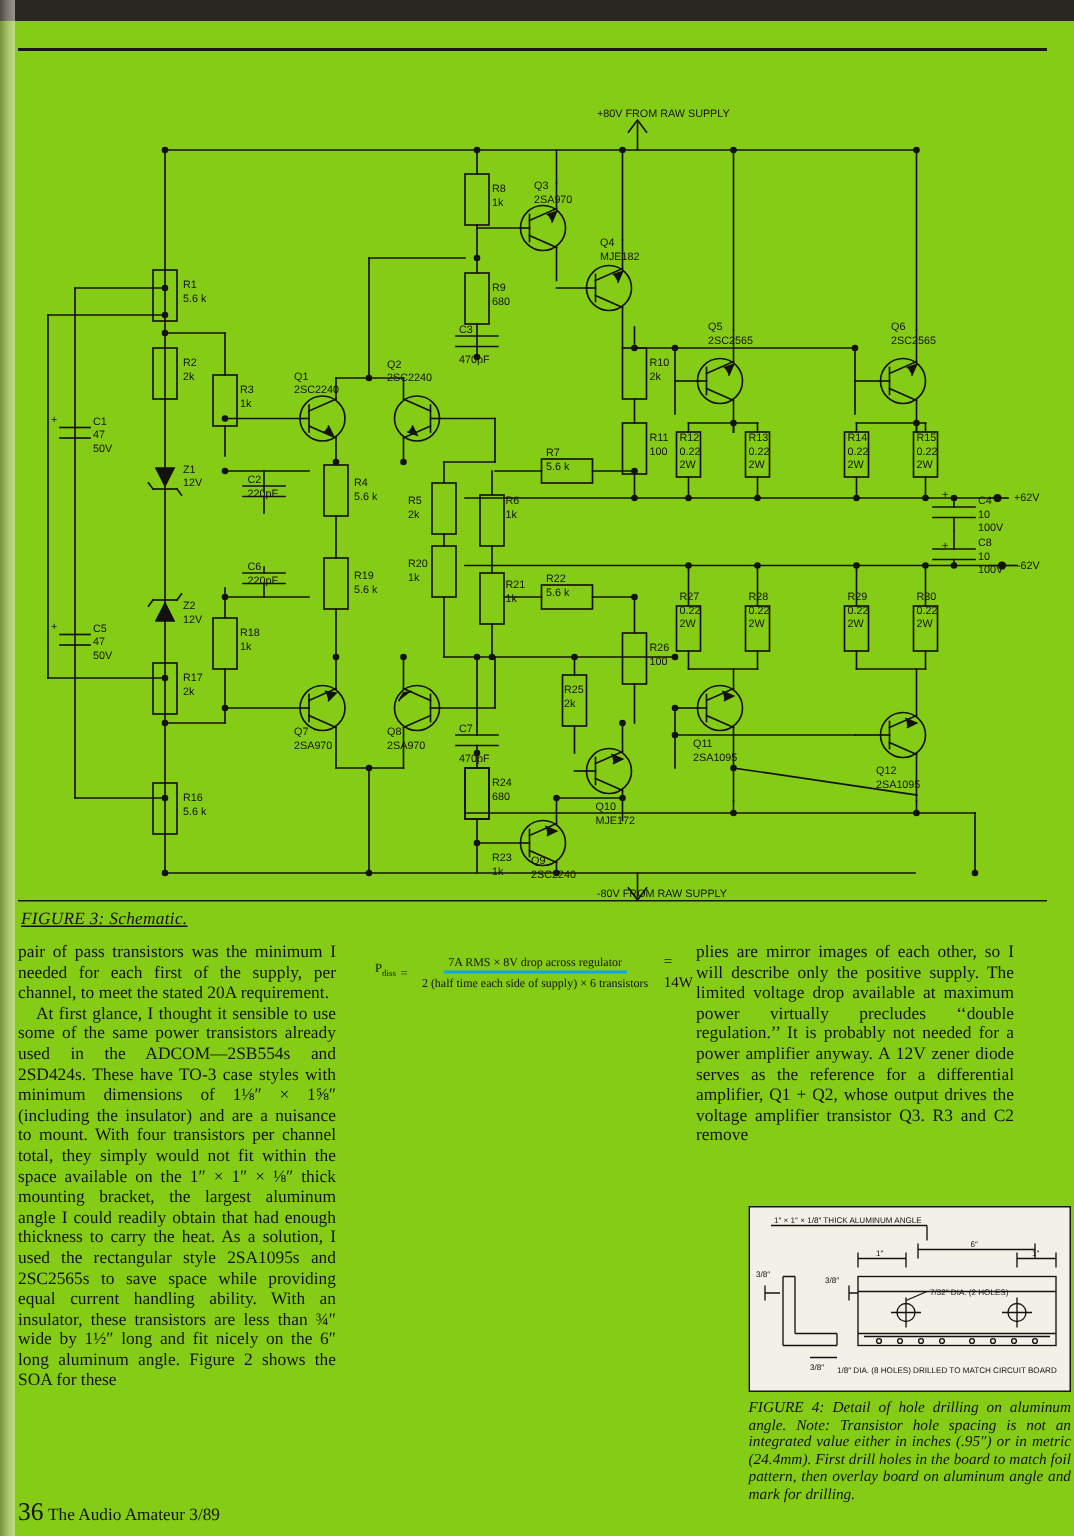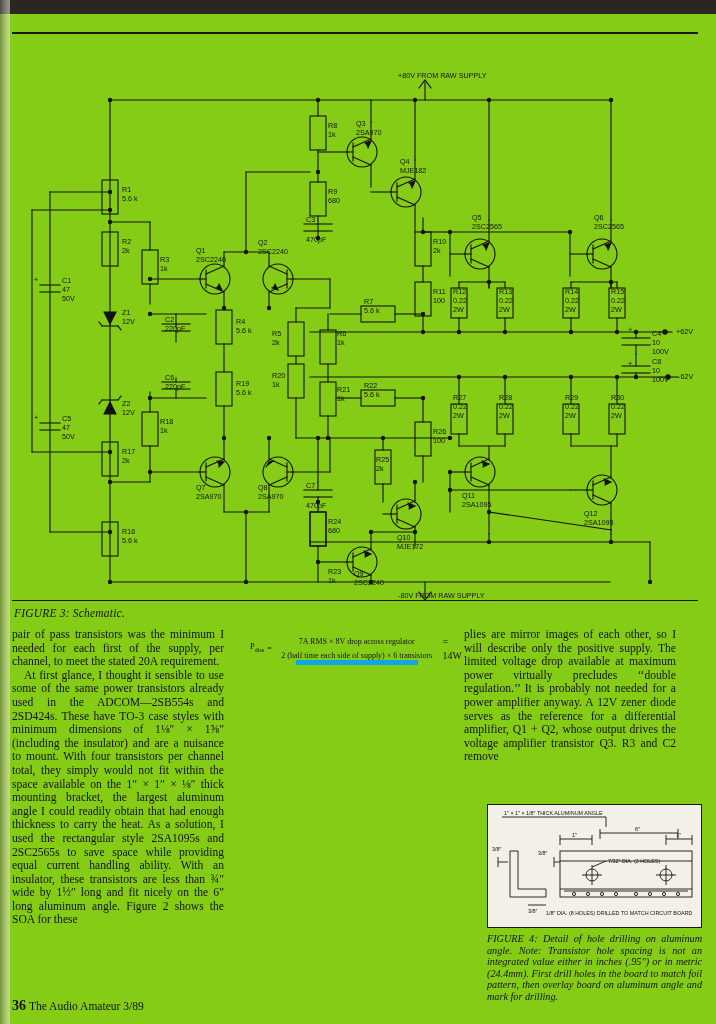--- a/index.html
+++ b/index.html
@@ -34,21 +34,21 @@
     position:absolute;left:0;top:18px;width:690px;height:580px;
   }
   .rule{
     position:absolute;left:2px;width:686px;height:2px;background:#1a1713;
   }
   .schem{
     position:absolute;left:0;top:10px;width:690px;height:560px;
   }
   .fig3cap{
     position:absolute;left:4px;top:575px;
-    font-style:italic;font-size:11.5px;letter-spacing:.2px;
+    font-style:italic;font-size:11.5px;letter-spacing:.2px;text-decoration:underline;
   }
 
   
   .cols{
     position:absolute;left:2px;top:614px;width:690px;
   }
   .col{
     position:absolute;top:0;width:212px;
     font-size:11.6px;line-height:13.6px;
     text-align:justify;
@@ -61,41 +61,41 @@
   #col3{left:452px;}
 
   .formula{
     margin:7px 0 7px 0;
     display:flex;align-items:center;justify-content:center;
     font-size:8px;
   }
   .formula .lhs{font-size:8.5px;margin-right:3px;}
   .formula .lhs sub{font-size:6px;}
   .frac{display:inline-block;text-align:center;vertical-align:middle;}
-  .frac .num{border-bottom:5px solid #0ea5e9;padding:0 3px 14px 3px;font-size:8px;white-space:nowrap;}
+  .frac .num{border-bottom:2px solid #0ea5e9;padding:0 3px 1px 3px;font-size:8px;white-space:nowrap;}
   .frac .den{padding:1px 3px 0 3px;font-size:8px;white-space:nowrap;}
   .formula .rhs{margin-left:4px;font-size:10px;}
 
   
   .fig4{
-    position:absolute;left:477px;top:790px;width:215px;
+    position:absolute;left:489px;top:790px;width:215px;
   }
   .fig4 .frame{
     border:1.5px solid #1a1713;width:213px;height:122px;position:relative;background:#f3f0e8;
   }
   .fig4cap{
     margin-top:5px;font-style:italic;font-size:10.2px;line-height:11.6px;text-align:justify;
   }
 
   
   .footer{
     position:absolute;left:2px;top:984px;width:690px;
     font-size:12px;
   }
-  .footer .pg{font-weight:bold;font-size:14px;}
+  .footer .pg{font-weight:normal;font-size:17px;}
   .footer .ttl{font-size:11.5px;}
 
   svg{display:block;}
   text{font-family:"Liberation Sans", sans-serif;}
 </style>
 </head>
 <body>
 
 <div class="page">
   <div class="scan-top"></div>

